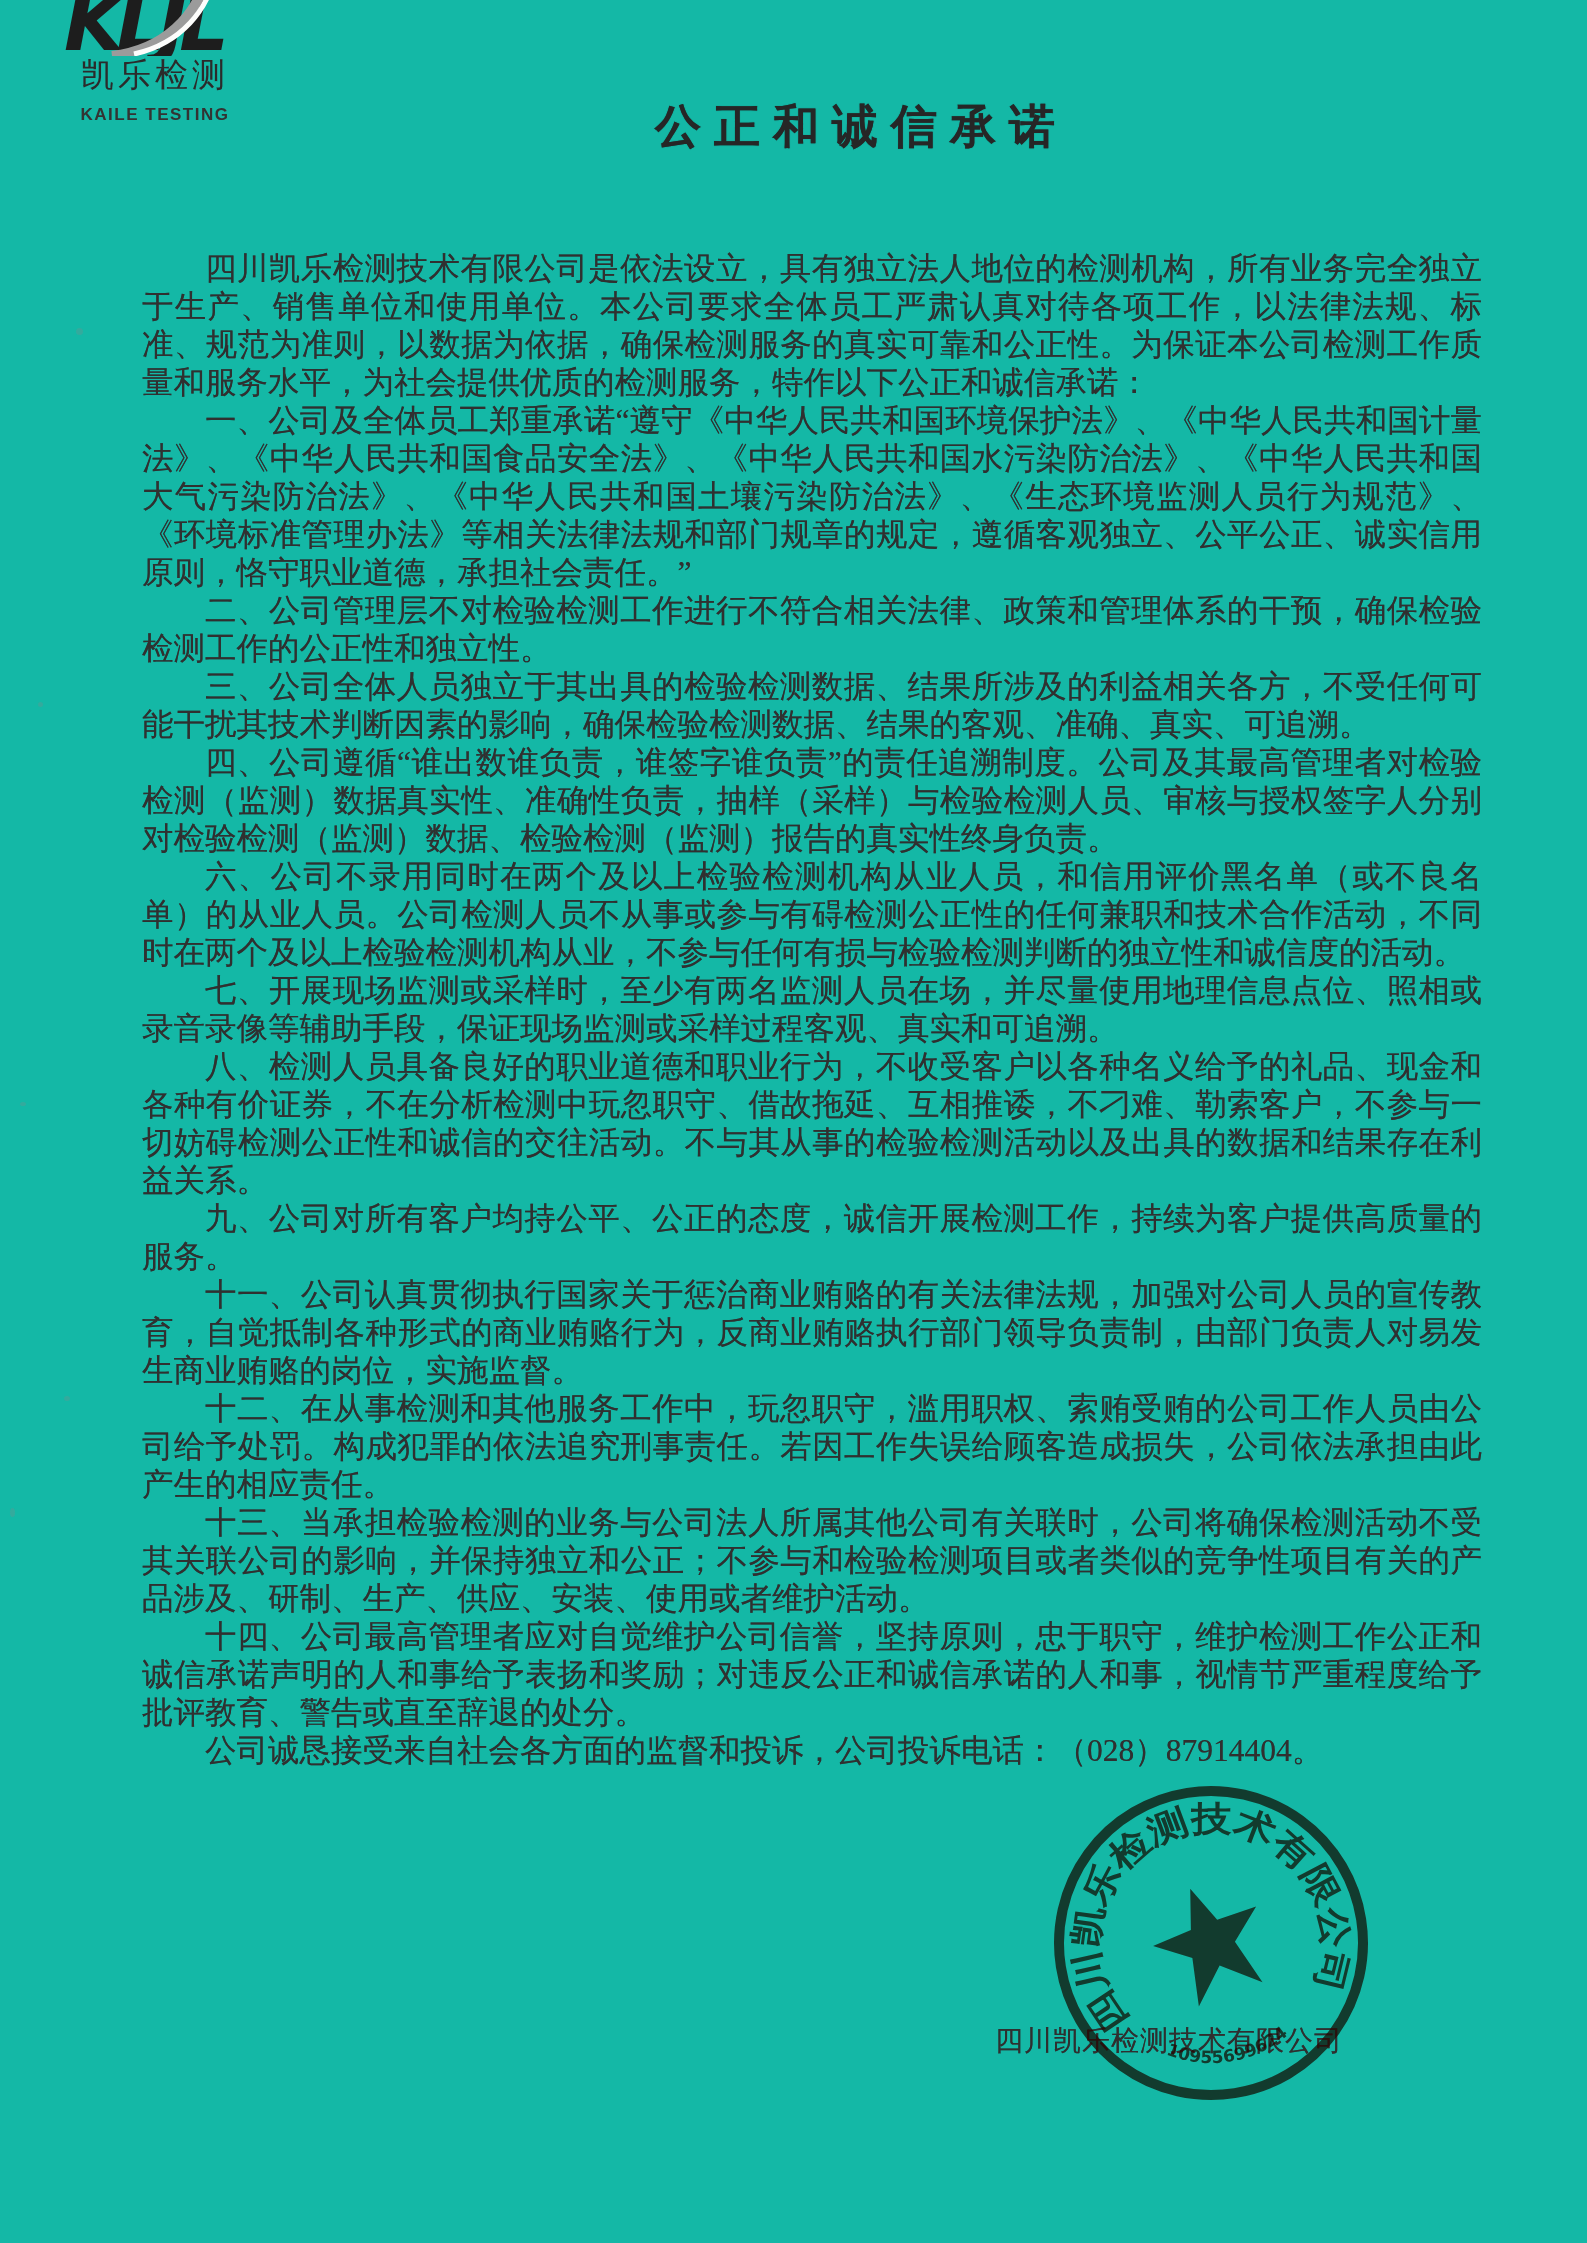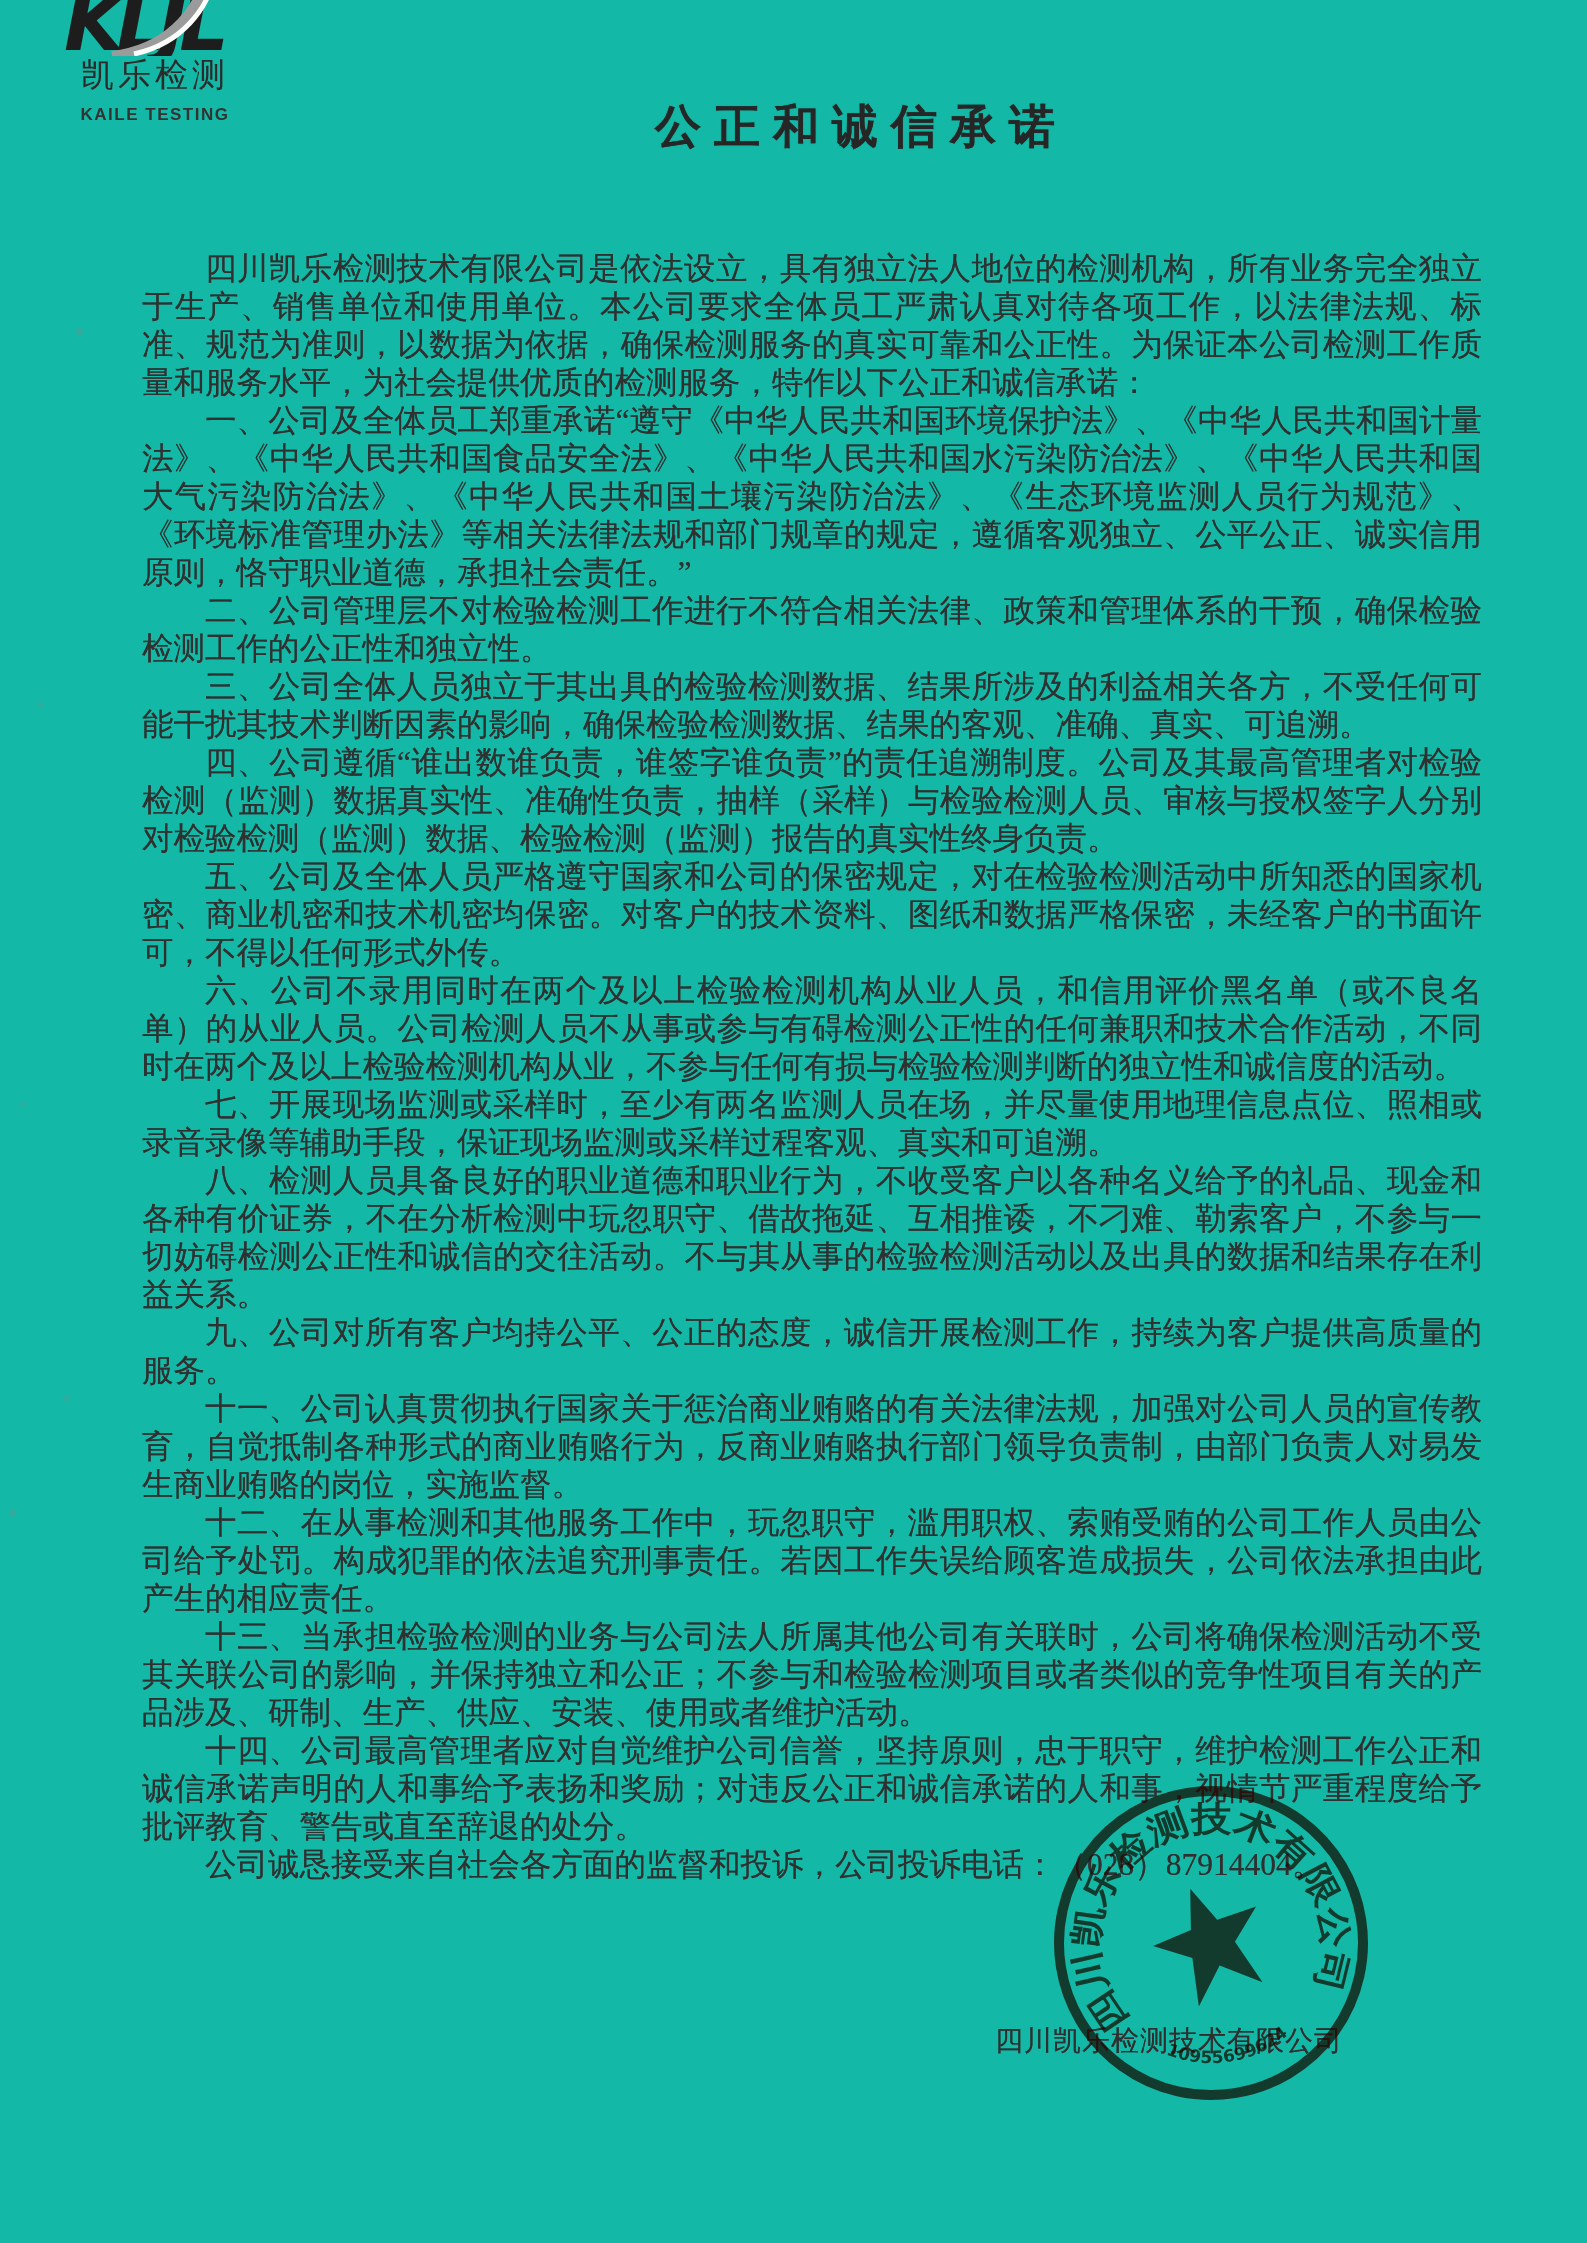--- a/index.html
+++ b/index.html
@@ -76,21 +76,20 @@
   </div>
 
   <div class="doc-title">公正和诚信承诺</div>
 
   <div class="body-text">
       <p>四川凯乐检测技术有限公司是依法设立，具有独立法人地位的检测机构，所有业务完全独立于生产、销售单位和使用单位。本公司要求全体员工严肃认真对待各项工作，以法律法规、标准、规范为准则，以数据为依据，确保检测服务的真实可靠和公正性。为保证本公司检测工作质量和服务水平，为社会提供优质的检测服务，特作以下公正和诚信承诺：</p>
       <p>一、公司及全体员工郑重承诺“遵守《中华人民共和国环境保护法》、《中华人民共和国计量法》、《中华人民共和国食品安全法》、《中华人民共和国水污染防治法》、《中华人民共和国大气污染防治法》、《中华人民共和国土壤污染防治法》、《生态环境监测人员行为规范》、《环境标准管理办法》等相关法律法规和部门规章的规定，遵循客观独立、公平公正、诚实信用原则，恪守职业道德，承担社会责任。”</p>
       <p>二、公司管理层不对检验检测工作进行不符合相关法律、政策和管理体系的干预，确保检验检测工作的公正性和独立性。</p>
       <p>三、公司全体人员独立于其出具的检验检测数据、结果所涉及的利益相关各方，不受任何可能干扰其技术判断因素的影响，确保检验检测数据、结果的客观、准确、真实、可追溯。</p>
       <p>四、公司遵循“谁出数谁负责，谁签字谁负责”的责任追溯制度。公司及其最高管理者对检验检测（监测）数据真实性、准确性负责，抽样（采样）与检验检测人员、审核与授权签字人分别对检验检测（监测）数据、检验检测（监测）报告的真实性终身负责。</p>
-      <p>五、公司及全体人员严格遵守国家和公司的保密规定，对在检验检测活动中所知悉的国家机密、商业机密和技术机密均保密。对客户的技术资料、图纸和数据严格保密，未经客户的书面许可，不得以任何形式外传。</p>
       <p>六、公司不录用同时在两个及以上检验检测机构从业人员，和信用评价黑名单（或不良名单）的从业人员。公司检测人员不从事或参与有碍检测公正性的任何兼职和技术合作活动，不同时在两个及以上检验检测机构从业，不参与任何有损与检验检测判断的独立性和诚信度的活动。</p>
       <p>七、开展现场监测或采样时，至少有两名监测人员在场，并尽量使用地理信息点位、照相或录音录像等辅助手段，保证现场监测或采样过程客观、真实和可追溯。</p>
       <p>八、检测人员具备良好的职业道德和职业行为，不收受客户以各种名义给予的礼品、现金和各种有价证券，不在分析检测中玩忽职守、借故拖延、互相推诿，不刁难、勒索客户，不参与一切妨碍检测公正性和诚信的交往活动。不与其从事的检验检测活动以及出具的数据和结果存在利益关系。</p>
       <p>九、公司对所有客户均持公平、公正的态度，诚信开展检测工作，持续为客户提供高质量的服务。</p>
       <p>十一、公司认真贯彻执行国家关于惩治商业贿赂的有关法律法规，加强对公司人员的宣传教育，自觉抵制各种形式的商业贿赂行为，反商业贿赂执行部门领导负责制，由部门负责人对易发生商业贿赂的岗位，实施监督。</p>
       <p>十二、在从事检测和其他服务工作中，玩忽职守，滥用职权、索贿受贿的公司工作人员由公司给予处罚。构成犯罪的依法追究刑事责任。若因工作失误给顾客造成损失，公司依法承担由此产生的相应责任。</p>
       <p>十三、当承担检验检测的业务与公司法人所属其他公司有关联时，公司将确保检测活动不受其关联公司的影响，并保持独立和公正；不参与和检验检测项目或者类似的竞争性项目有关的产品涉及、研制、生产、供应、安装、使用或者维护活动。</p>
       <p>十四、公司最高管理者应对自觉维护公司信誉，坚持原则，忠于职守，维护检测工作公正和诚信承诺声明的人和事给予表扬和奖励；对违反公正和诚信承诺的人和事，视情节严重程度给予批评教育、警告或直至辞退的处分。</p>
       <p>公司诚恳接受来自社会各方面的监督和投诉，公司投诉电话：（028）87914404。</p>
     </div>

